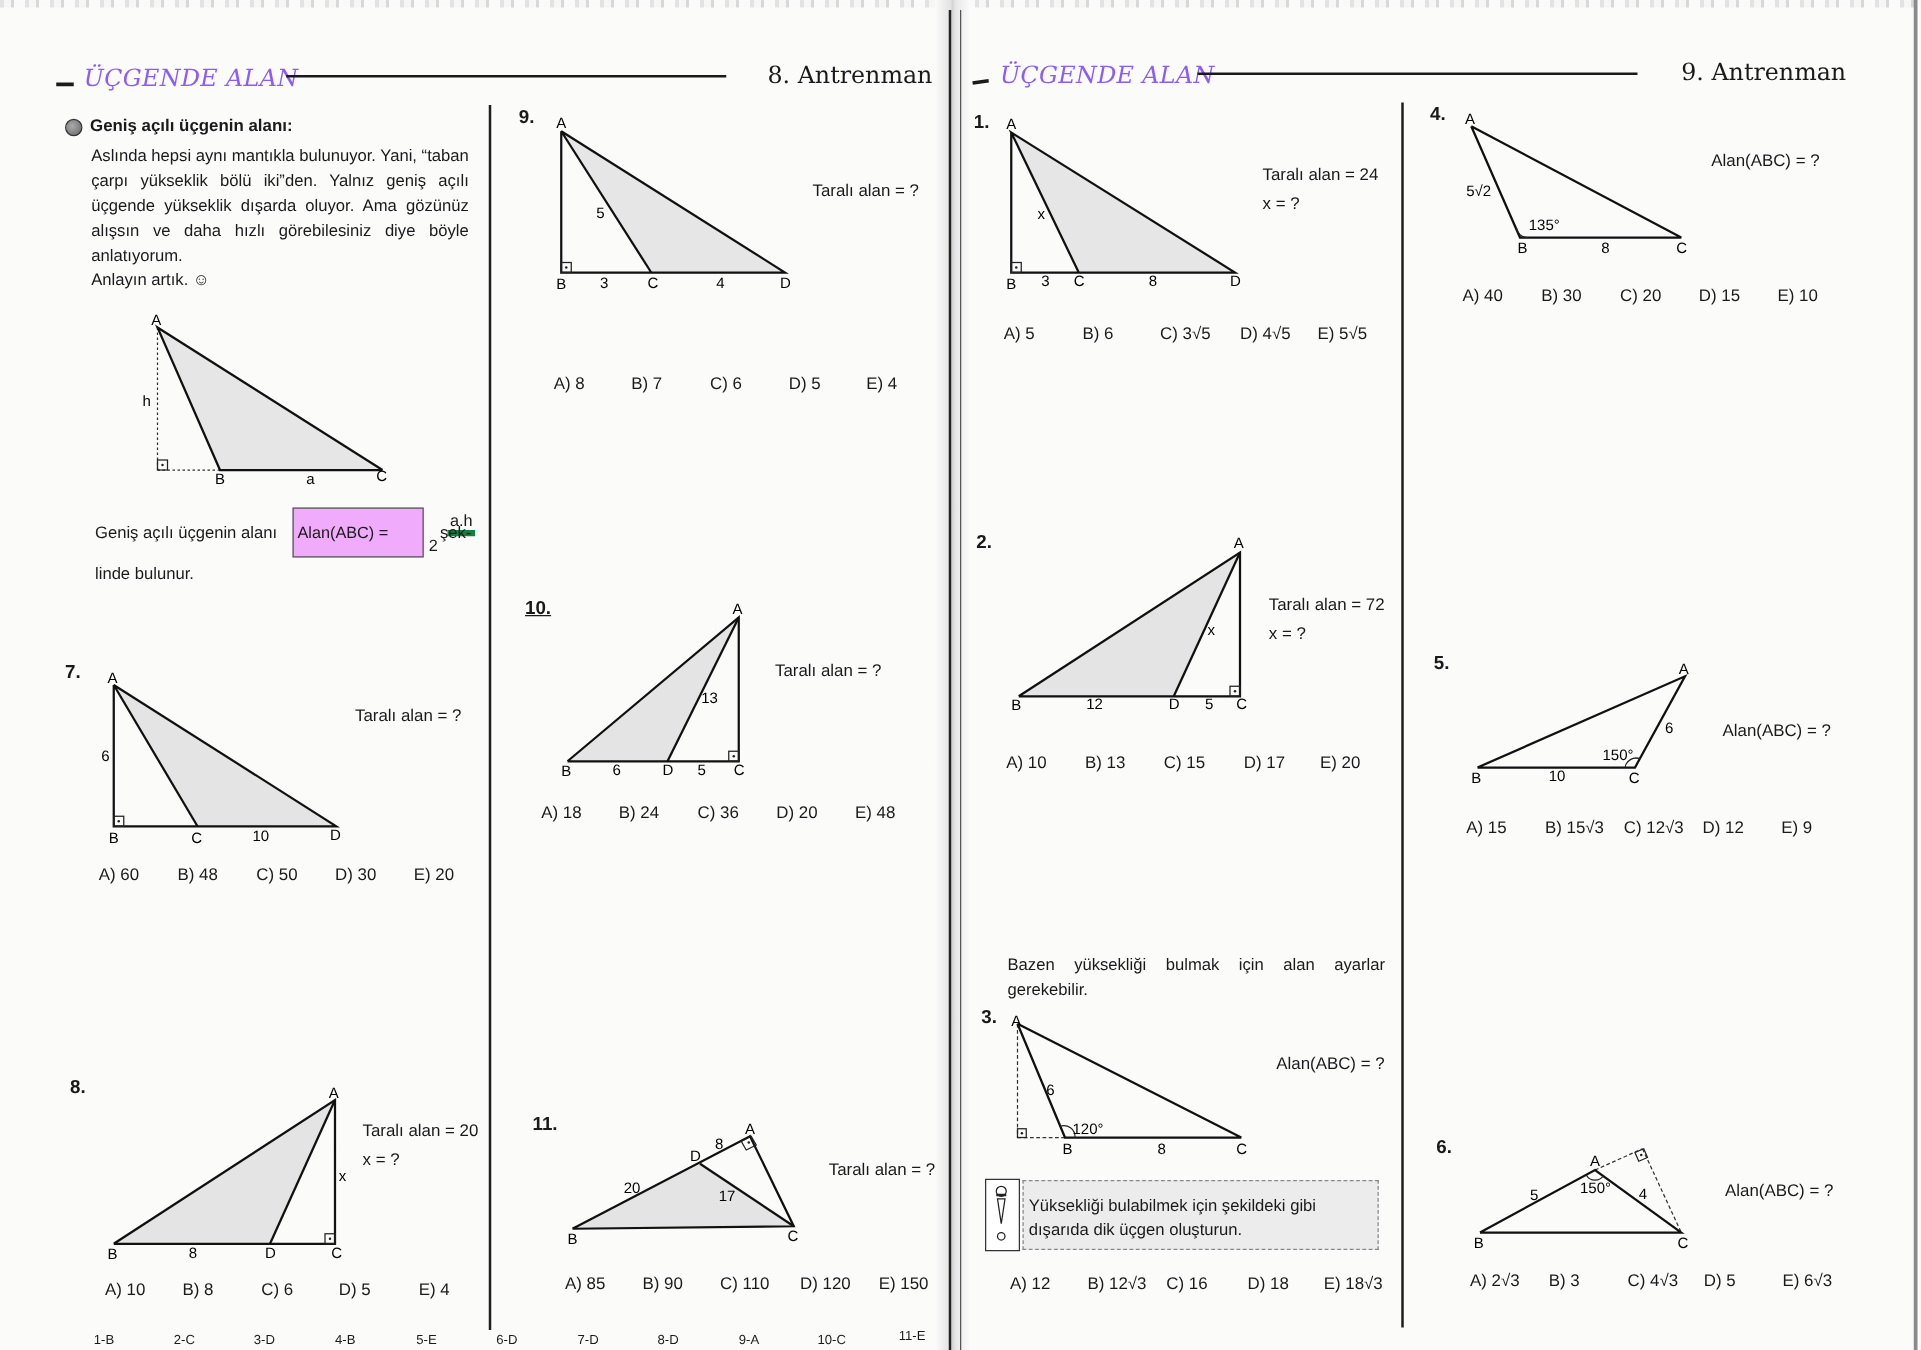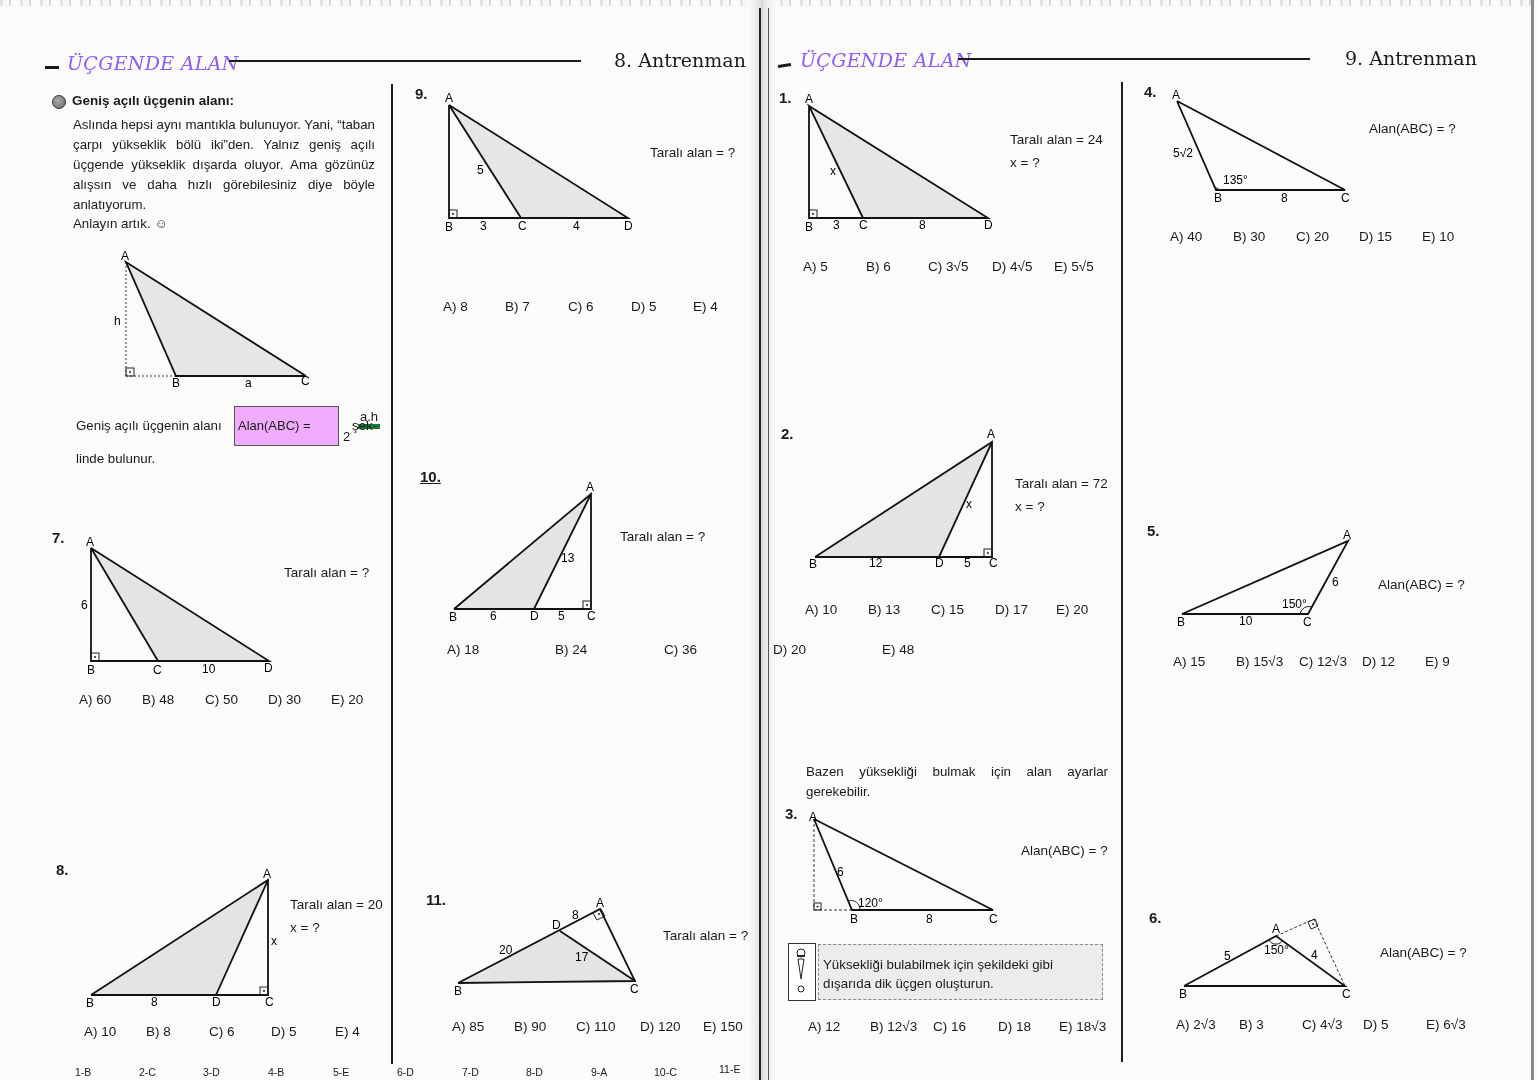--- a/index.html
+++ b/index.html
@@ -156,37 +156,37 @@
     <div class="choices" style="left:443px;top:259px;margin-top:40px;">
       <span style="width:62px">A) 8</span>
       <span style="width:63px">B) 7</span>
       <span style="width:63px">C) 6</span>
       <span style="width:62px">D) 5</span>
       <span>E) 4</span>
     </div>
   </div>
 
   <div>
-    <div class="qnum" style="left:420px;top:468px;text-decoration:underline;">10.</div>
+    <div class="qnum" style="left:420px;top:478px;text-decoration:underline;">10.</div>
     <svg class="abs" style="left:445px;top:480px;" width="160" height="145">
       <polygon points="9,129 89,129 146,14" fill="#e4e4e4"></polygon>
       <polyline points="9,129 146,14 146,129 9,129" fill="none" stroke="#111" stroke-width="1.8"></polyline>
       <line x1="89" y1="129" x2="146" y2="14" stroke="#111" stroke-width="1.8"></line>
       <rect x="138" y="121" width="8" height="8" fill="none" stroke="#222"></rect>
       <circle cx="142" cy="125" r="1" fill="#222"></circle>
       <text x="141" y="11" font-size="12">A</text>
       <text x="116" y="82" font-size="12">13</text>
       <text x="4" y="141" font-size="12">B</text>
       <text x="45" y="140" font-size="12">6</text>
       <text x="85" y="140" font-size="12">D</text>
       <text x="113" y="140" font-size="12">5</text>
       <text x="142" y="140" font-size="12">C</text>
     </svg>
     <div class="ask" style="left:620px;top:525px;">Taralı alan = ?</div>
-    <div class="choices" style="left:447px;top:642px;gap:46px;">
+    <div class="choices" style="left:433px;top:642px;">
       <span style="width:62px">A) 18</span>
       <span style="width:63px">B) 24</span>
       <span style="width:63px">C) 36</span>
       <span style="width:63px">D) 20</span>
       <span>E) 48</span>
     </div>
   </div>
 
   <div>
     <div class="qnum" style="left:426px;top:891px;">11.</div>

